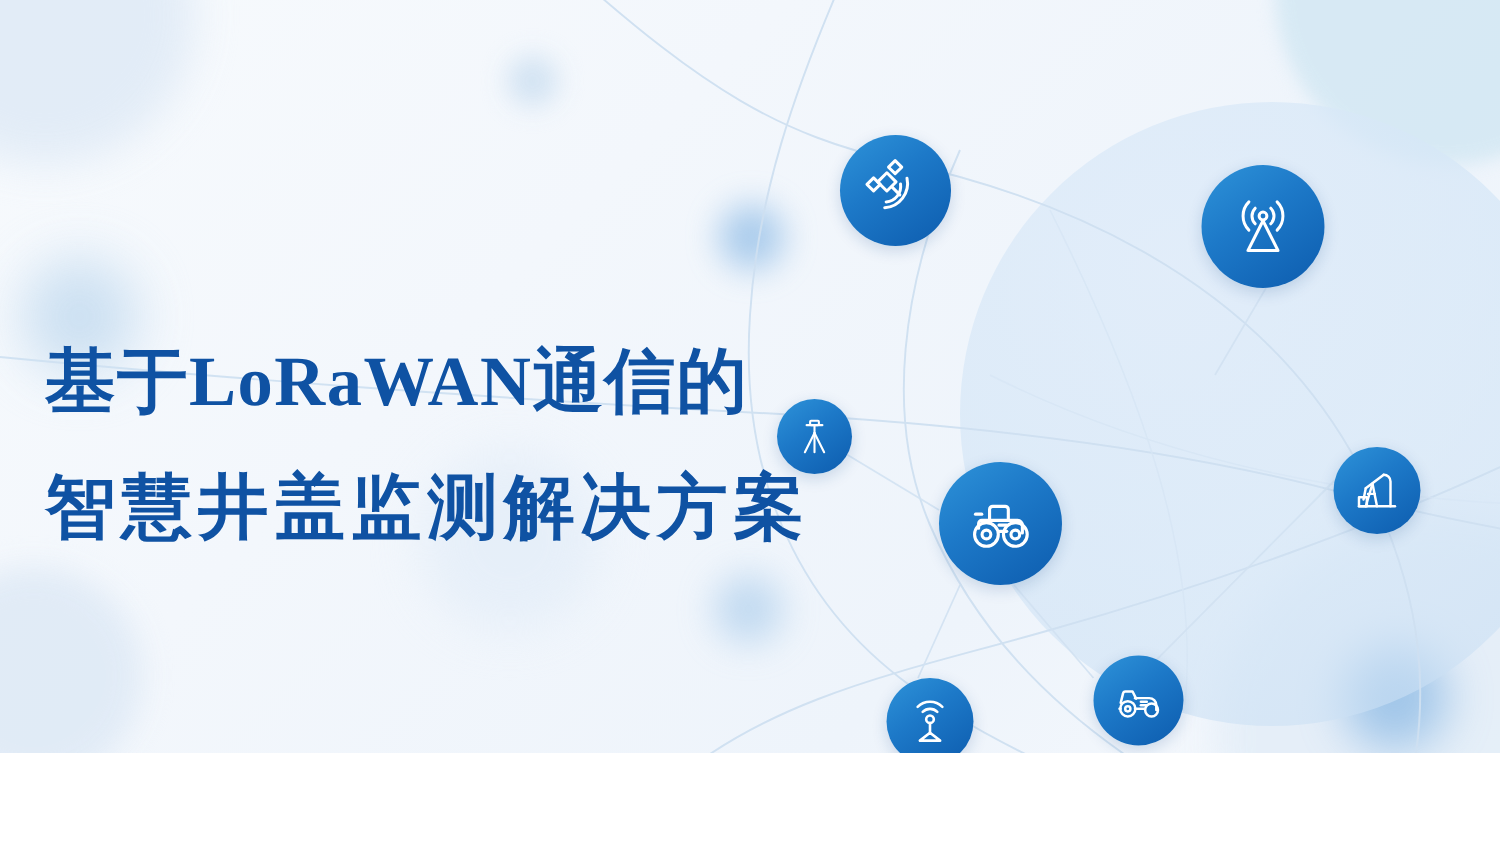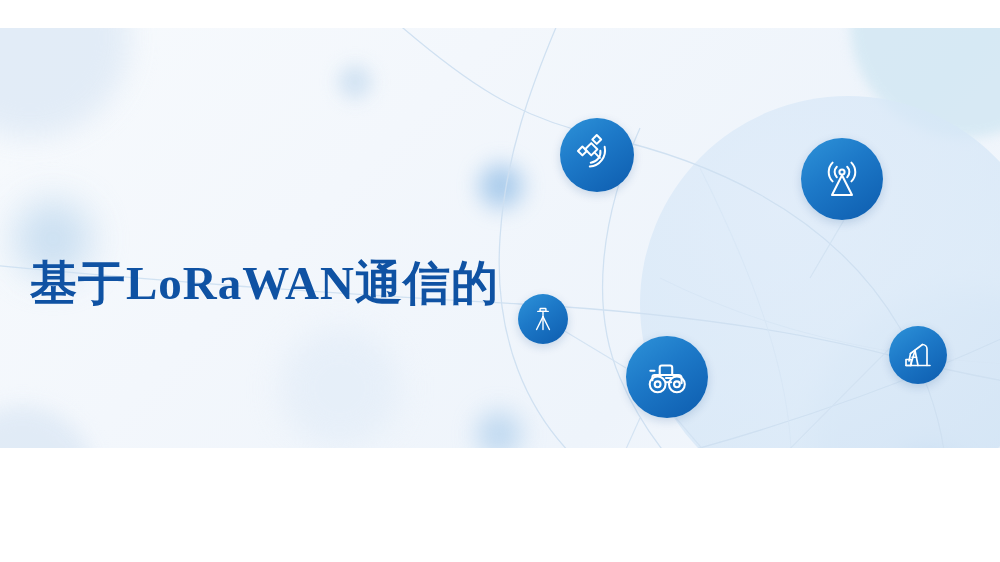--- a/index.html
+++ b/index.html
@@ -4,25 +4,24 @@
 <title>LoRaWAN Smart Manhole Cover Cover Slide</title>
 <style>
   html, body {
     margin: 0;
     padding: 0;
     background: #ffffff;
   }
   .slide {
     position: relative;
     width: 1000px;
-    height: 420px;
+    height: 502px;
     overflow: hidden;
     background: linear-gradient(135deg, #f7fafd 0%, #f3f7fc 35%, #eef4fb 70%, #f6f9fd 100%);
     font-family: "Liberation Sans", sans-serif;
-    margin-top: 28px;
   }
 
   
   .blob {
     position: absolute;
     border-radius: 50%;
     pointer-events: none;
   }
   .blob-tl {
     left: -70px; top: -90px;
@@ -285,15 +284,16 @@
         <path d="M17.5 15.5 a9.2 9.2 0 0 1 13 0"></path>
         <path d="M13 11 a15.6 15.6 0 0 1 22 0"></path>
         <path d="M24 25.4 V34"></path>
         <path d="M24 34 L15 41 H33 Z"></path>
       </svg>
     </span>
   </div>
 
   <div class="title-block">
     <div class="title-line l1">基于LoRaWAN通信的</div>
+    <div class="title-line l2">智慧井盖监测解决方案</div>
   </div>
 
 </div>
 
 </body></html>

